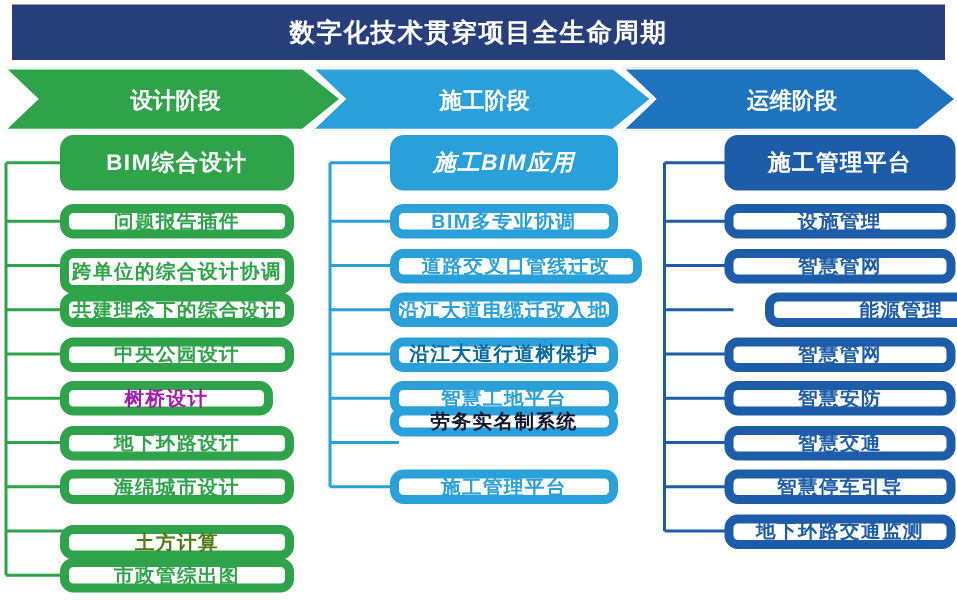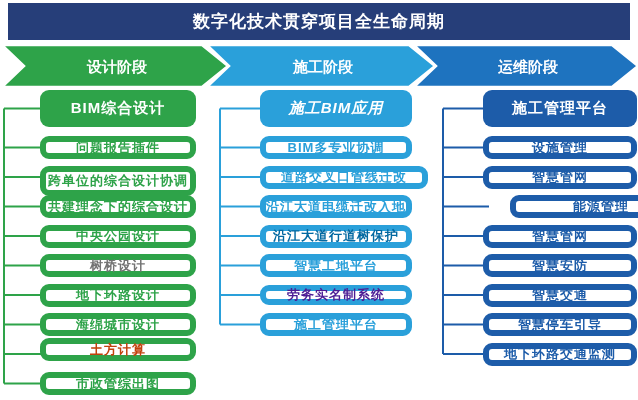--- a/index.html
+++ b/index.html
@@ -74,32 +74,32 @@
       <line x1="443" y1="295" x2="489" y2="295" stroke="#1D5CA9" stroke-width="2"></line>
       <line x1="443" y1="324.5" x2="489" y2="324.5" stroke="#1D5CA9" stroke-width="2"></line>
       <line x1="443" y1="354" x2="489" y2="354" stroke="#1D5CA9" stroke-width="2"></line>
     </svg>
   <div id="columns">
       <div class="col-header" style="left: 40px; top: 90px; width: 156px; height: 37px; background: rgb(46, 163, 73);">BIM综合设计</div>
       <div class="col-item" style="left: 40px; top: 136px; width: 156px; height: 23px; border-color: rgb(46, 163, 73); color: rgb(46, 163, 73);">问题报告插件</div>
       <div class="col-item" style="left: 40px; top: 165.5px; width: 156px; height: 30px; border-color: rgb(46, 163, 73); color: rgb(46, 163, 73);">跨单位的综合设计协调</div>
       <div class="col-item" style="left: 40px; top: 195px; width: 156px; height: 23px; border-color: rgb(46, 163, 73); color: rgb(46, 163, 73);">共建理念下的综合设计</div>
       <div class="col-item" style="left: 40px; top: 224.5px; width: 156px; height: 23px; border-color: rgb(46, 163, 73); color: rgb(46, 163, 73);">中央公园设计</div>
-      <div class="col-item" style="left: 40px; top: 254px; width: 156px; height: 23px; border-color: rgb(46, 163, 73); color: #737373;">树桥设计</div>
+      <div class="col-item" style="left: 40px; top: 254px; width: 142px; height: 23px; border-color: rgb(46, 163, 73); color: #a21caf;">树桥设计</div>
       <div class="col-item" style="left: 40px; top: 283.5px; width: 156px; height: 23px; border-color: rgb(46, 163, 73); color: rgb(46, 163, 73);">地下环路设计</div>
       <div class="col-item" style="left: 40px; top: 313px; width: 156px; height: 23px; border-color: rgb(46, 163, 73); color: rgb(46, 163, 73);">海绵城市设计</div>
-      <div class="col-item" style="left: 40px; top: 338px; width: 156px; height: 23px; border-color: rgb(46, 163, 73); color: #c2410c;">土方计算</div>
+      <div class="col-item" style="left: 40px; top: 350px; width: 156px; height: 23px; border-color: rgb(46, 163, 73); color: #4d7c0f;">土方计算</div>
       <div class="col-item" style="left: 40px; top: 372px; width: 156px; height: 23px; border-color: rgb(46, 163, 73); color: rgb(46, 163, 73);">市政管综出图</div>
       <div class="col-header" style="left: 260px; top: 90px; width: 152px; height: 37px; background: rgb(42, 160, 218); font-style: italic;">施工BIM应用</div>
       <div class="col-item" style="left: 260px; top: 136px; width: 152px; height: 23px; border-color: rgb(42, 160, 218); color: rgb(42, 160, 218);">BIM多专业协调</div>
       <div class="col-item" style="left: 260px; top: 165.5px; width: 168px; height: 23px; border-color: rgb(42, 160, 218); color: rgb(42, 160, 218);">道路交叉口管线迁改</div>
       <div class="col-item" style="left: 260px; top: 195px; width: 152px; height: 23px; border-color: rgb(42, 160, 218); color: rgb(42, 160, 218);">沿江大道电缆迁改入地</div>
       <div class="col-item" style="left: 260px; top: 224.5px; width: 152px; height: 23px; border-color: rgb(42, 160, 218); color: #0369a1;">沿江大道行道树保护</div>
       <div class="col-item" style="left: 260px; top: 254px; width: 152px; height: 23px; border-color: rgb(42, 160, 218); color: rgb(42, 160, 218);">智慧工地平台</div>
-      <div class="col-item" style="left: 260px; top: 285px; width: 152px; height: 20px; border-color: rgb(42, 160, 218); color: #4c1d95;">劳务实名制系统</div>
+      <div class="col-item" style="left: 260px; top: 271px; width: 152px; height: 20px; border-color: rgb(42, 160, 218); color: #0f172a;">劳务实名制系统</div>
       <div class="col-item" style="left: 260px; top: 313px; width: 152px; height: 23px; border-color: rgb(42, 160, 218); color: rgb(42, 160, 218);">施工管理平台</div>
       <div class="col-header" style="left: 483px; top: 90px; width: 154px; height: 37px; background: rgb(29, 92, 169);">施工管理平台</div>
       <div class="col-item" style="left: 483px; top: 136px; width: 154px; height: 23px; border-color: rgb(29, 92, 169); color: rgb(29, 92, 169);">设施管理</div>
       <div class="col-item" style="left: 483px; top: 165.5px; width: 154px; height: 23px; border-color: rgb(29, 92, 169); color: rgb(29, 92, 169);">智慧管网</div>
       <div class="col-item" style="left: 490px; top: 195px; width: 182px; height: 23px; border-color: rgb(29, 92, 169); color: rgb(29, 92, 169); margin-left: 20px;">能源管理</div>
       <div class="col-item" style="left: 483px; top: 224.5px; width: 154px; height: 23px; border-color: rgb(29, 92, 169); color: rgb(29, 92, 169);">智慧管网</div>
       <div class="col-item" style="left: 483px; top: 254px; width: 154px; height: 23px; border-color: rgb(29, 92, 169); color: rgb(29, 92, 169);">智慧安防</div>
       <div class="col-item" style="left: 483px; top: 283.5px; width: 154px; height: 23px; border-color: rgb(29, 92, 169); color: rgb(29, 92, 169);">智慧交通</div>
       <div class="col-item" style="left: 483px; top: 313px; width: 154px; height: 23px; border-color: rgb(29, 92, 169); color: rgb(29, 92, 169);">智慧停车引导</div>
       <div class="col-item" style="left: 483px; top: 342.5px; width: 154px; height: 23px; border-color: rgb(29, 92, 169); color: rgb(29, 92, 169);">地下环路交通监测</div>

